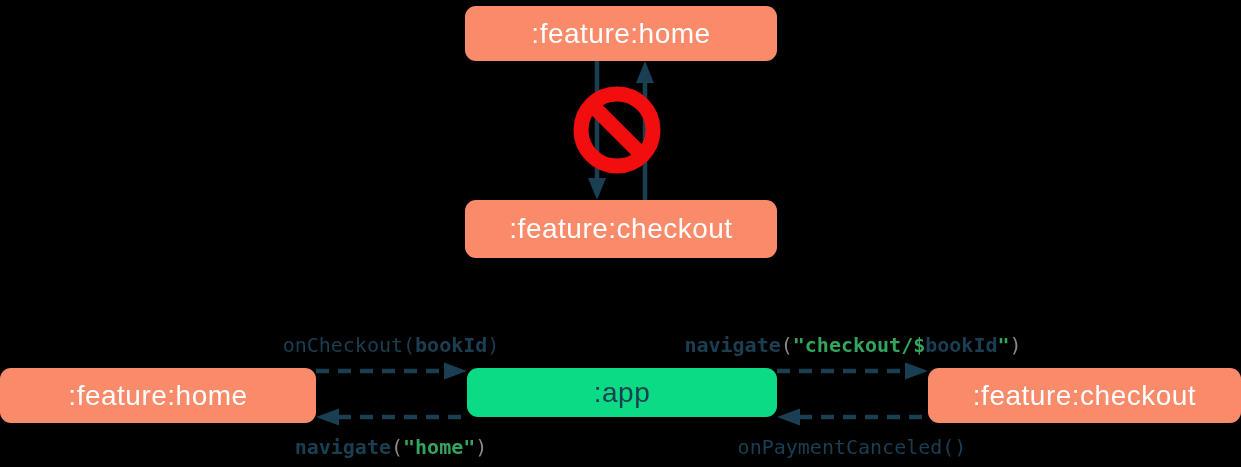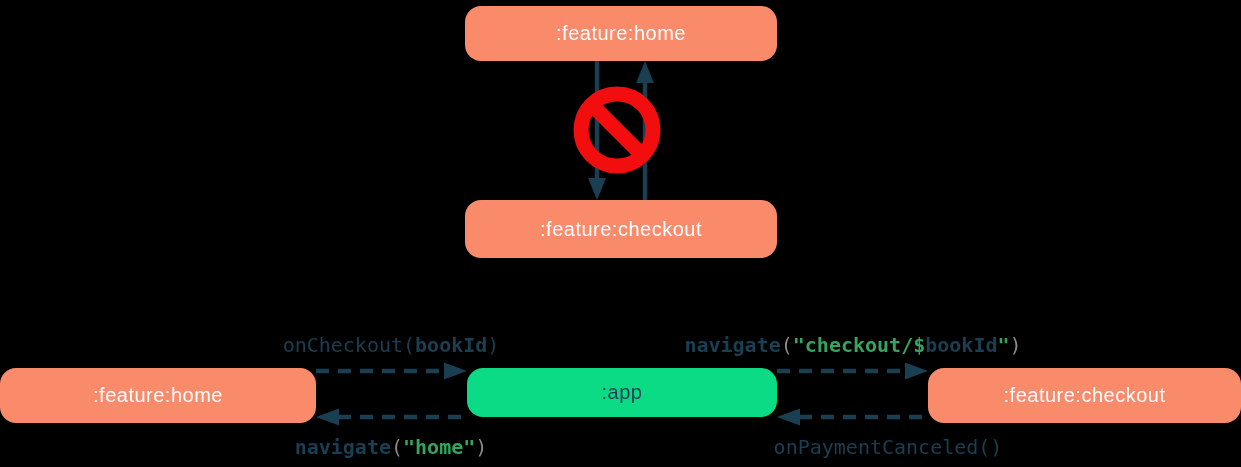--- a/index.html
+++ b/index.html
@@ -16,22 +16,22 @@
   .canvas{
     position:relative;
     width:1241px;height:467px;
     background:var(--background);
     overflow:hidden;
     font-family:"Liberation Sans",sans-serif;
   }
   .node{
     position:absolute;
     display:flex;align-items:center;justify-content:center;
-    border-radius:16px;
-    font-size:20px;font-weight:500;letter-spacing:.5px;
+    border-radius:11px;
+    font-size:28px;font-weight:500;letter-spacing:.5px;
     white-space:nowrap;
   }
   .node.salmon{background:var(--salmon);color:var(--box-text-light);}
   .node.green{background:var(--green);color:var(--navy);}
 
   .n-top-home{left:465px;top:6px;width:312px;height:55px;}
   .n-top-checkout{left:465px;top:200px;width:312px;height:58px;}
   .n-bot-home{left:0;top:368px;width:316px;height:55px;}
   .n-bot-app{left:467px;top:368px;width:310px;height:49px;}
   .n-bot-checkout{left:928px;top:368px;width:313px;height:55px;}
@@ -57,21 +57,21 @@
     font-size:20px;line-height:24px;
     white-space:nowrap;
   }
   .code .c-navy{color:var(--navy);font-weight:500;}
   .code .c-navy-b{color:var(--navy);font-weight:bold;}
   .code .c-green-b{color:var(--code-green);font-weight:bold;}
   .code .c-gray{color:var(--code-gray);font-weight:500;}
   .l1{left:391px;top:333px;}
   .l2{left:853px;top:333px;}
   .l3{left:391px;top:435px;}
-  .l4{left:852px;top:435px;margin-left:36px;}
+  .l4{left:852px;top:435px;}
 </style>
 </head>
 <body>
 
 <div class="canvas">
 
   <div class="node salmon n-top-home">
     <span>:feature:home</span>
   </div>
 

